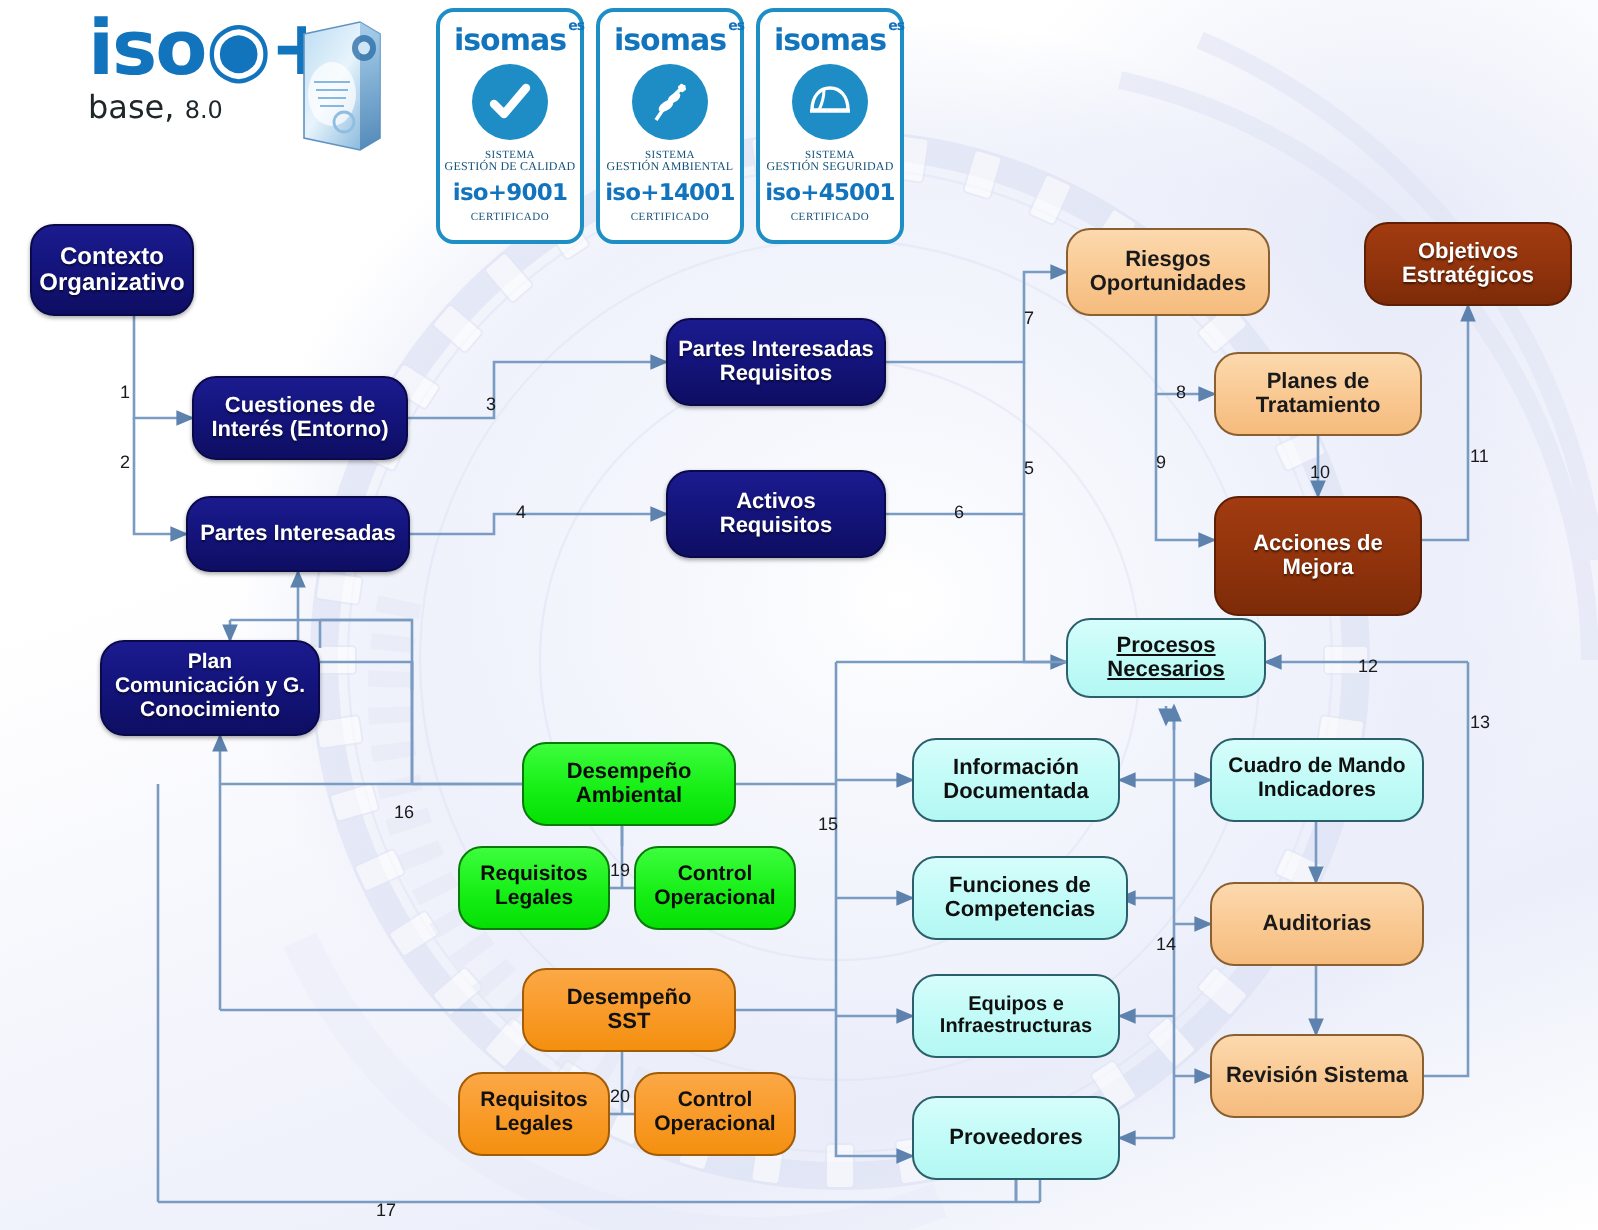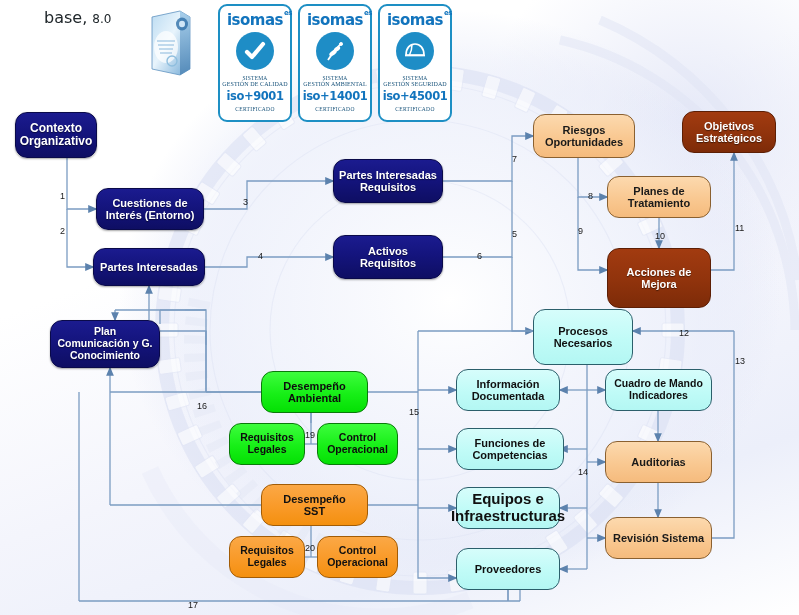--- a/index.html
+++ b/index.html
@@ -201,20 +201,23 @@
     <g opacity=".35" fill="none" stroke="#e6e9f6" stroke-width="18">
       <path d="M150,470 A250,250 0 0 0 470,600"></path>
     </g>
 
     <g opacity=".45" fill="none" stroke="#e3e7f5" stroke-width="22" stroke-dasharray="8 10">
       <path d="M200,300 A220,220 0 0 0 360,560"></path>
     </g>
   </svg>
 
   <div class="logo-wrap">
+    <div class="logo-main">
+      <span>iso</span><span class="oglyph">◉</span><span>+</span>
+    </div>
     <div class="logo-sub">
       <span>base,</span>
       <span class="ver">8.0</span>
     </div>
   </div>
 
   <svg class="prodbox" viewBox="0 0 48 70">
     <defs>
       <linearGradient id="bx" x1="0" y1="0" x2="1" y2="1">
         <stop offset="0%" stop-color="#bcdcf2"></stop>
@@ -435,24 +438,24 @@
       </div>
       <div class="node n-peach" style="left: 533px; top: 114px; width: 102px; height: 44px; font-size: 11px;">
         <span>Riesgos<br>Oportunidades</span>
       </div>
       <div class="node n-peach" style="left: 607px; top: 176px; width: 104px; height: 42px; font-size: 11px;">
         <span>Planes de<br>Tratamiento</span>
       </div>
       <div class="node n-brown" style="left: 607px; top: 248px; width: 104px; height: 60px; font-size: 11px;">
         <span>Acciones de<br>Mejora</span>
       </div>
-      <div class="node n-brown" style="left: 682px; top: 111px; width: 94px; height: 42px; font-size: 11px;">
+      <div class="node n-brown" style="left: 682px; top: 111px; width: 104px; height: 42px; font-size: 11px;">
         <span>Objetivos<br>Estratégicos</span>
       </div>
-      <div class="node n-cyan" style="left: 533px; top: 309px; width: 100px; height: 56px; font-size: 11px;">
+      <div class="node n-cyan" style="left: 533px; top: 309px; width: 100px; height: 40px; font-size: 11px; text-decoration: underline;">
         <span>Procesos<br>Necesarios</span>
       </div>
       <div class="node n-green" style="left: 261px; top: 371px; width: 107px; height: 42px; font-size: 11px;">
         <span>Desempeño<br>Ambiental</span>
       </div>
       <div class="node n-green" style="left: 229px; top: 423px; width: 76px; height: 42px; font-size: 10.5px;">
         <span>Requisitos<br>Legales</span>
       </div>
       <div class="node n-green" style="left: 317px; top: 423px; width: 81px; height: 42px; font-size: 10.5px;">
         <span>Control<br>Operacional</span>
@@ -465,21 +468,21 @@
       </div>
       <div class="node n-orange" style="left: 317px; top: 536px; width: 81px; height: 42px; font-size: 10.5px;">
         <span>Control<br>Operacional</span>
       </div>
       <div class="node n-cyan" style="left: 456px; top: 369px; width: 104px; height: 42px; font-size: 11px;">
         <span>Información<br>Documentada</span>
       </div>
       <div class="node n-cyan" style="left: 456px; top: 428px; width: 108px; height: 42px; font-size: 11px;">
         <span>Funciones de<br>Competencias</span>
       </div>
-      <div class="node n-cyan" style="left: 456px; top: 487px; width: 104px; height: 42px; font-size: 15px;">
+      <div class="node n-cyan" style="left: 456px; top: 487px; width: 104px; height: 42px; font-size: 10px;">
         <span>Equipos e<br>Infraestructuras</span>
       </div>
       <div class="node n-cyan" style="left: 456px; top: 548px; width: 104px; height: 42px; font-size: 11px;">
         <span>Proveedores</span>
       </div>
       <div class="node n-cyan" style="left: 605px; top: 369px; width: 107px; height: 42px; font-size: 10.5px;">
         <span>Cuadro de Mando<br>Indicadores</span>
       </div>
       <div class="node n-peach" style="left: 605px; top: 441px; width: 107px; height: 42px; font-size: 11px;">
         <span>Auditorias</span>

